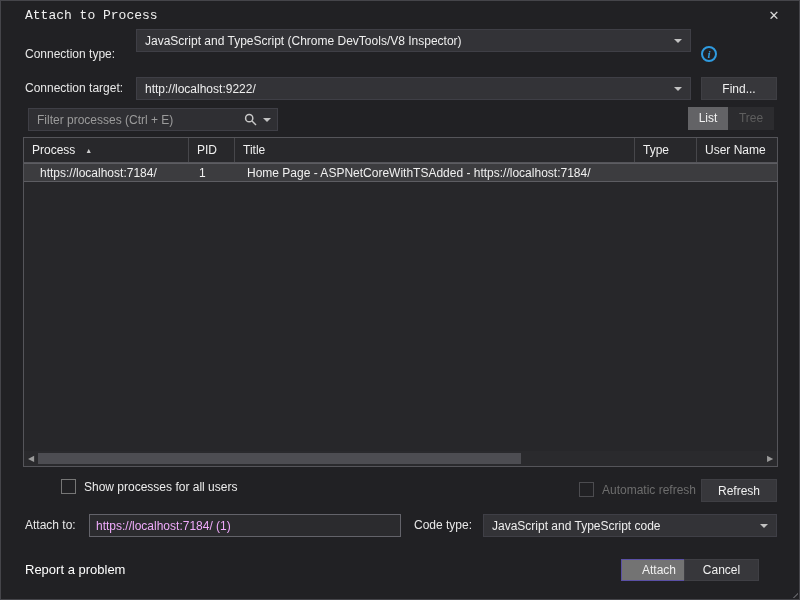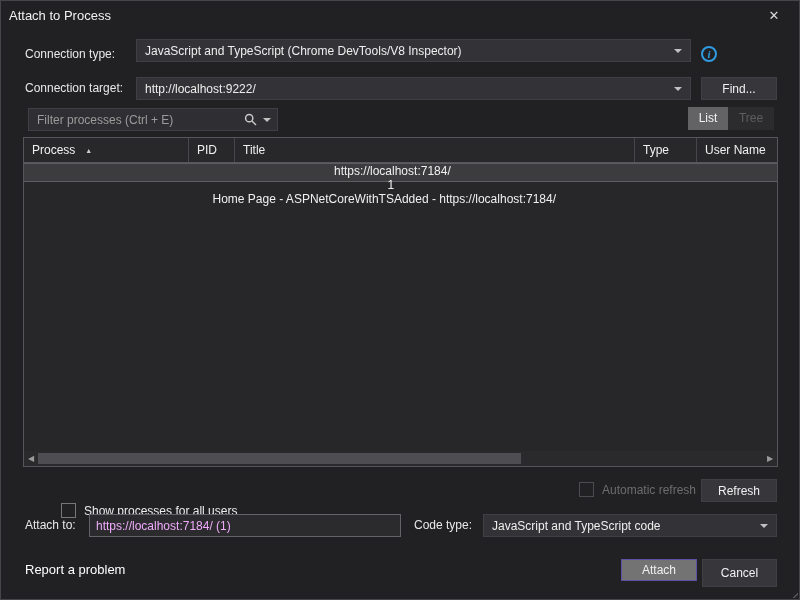--- a/index.html
+++ b/index.html
@@ -10,21 +10,21 @@
     color: #ececec;
     background: #212124;
     position: relative;
     overflow: hidden;
     border: 1px solid #45454a;
   }
   .abs { position: absolute; }
 
   
   .titlebar { left: 0; top: 0; width: 100%; height: 30px; }
-  .title { left: 8px; top: 0; height: 30px; line-height: 30px; font-size: 13px; color: #f0f0f0; }
+  .title { left: 24px; top: 0; height: 30px; line-height: 30px; font-size: 13px; color: #f0f0f0; font-family: Liberation Mono, monospace; }
   .close-btn { right: 8px; top: 0; width: 34px; height: 30px; text-align: center; line-height: 30px;
                color: #d8d8d8; font-size: 13px; cursor: default; }
 
   
   .field-label { left: 24px; height: 23px; line-height: 23px; color: #e8e8e8; }
   .combo {
     background: #333337; border: 1px solid #3f3f46; height: 23px;
     display: flex; align-items: center; padding: 0 8px; color: #eeeeee;
   }
   .combo .value { flex: 1; white-space: nowrap; overflow: hidden; }
@@ -78,21 +78,21 @@
   .col-pid     { width: 46px;  flex: none; }
   .col-title   { width: 400px; flex: none; }
   .col-type    { width: 62px;  flex: none; }
   .col-user    { flex: 1; }
   .sort-arrow { font-size: 7px; color: #cccccc; margin-left: 10px; }
 
   .tbody { flex: 1; position: relative; }
   .trow {
     display: flex; height: 19px; align-items: center;
     background: #3c3c3f; border-top: 1px solid #5d5d62; border-bottom: 1px solid #5d5d62;
-    color: #f0f0f0; white-space: nowrap; flex-direction: column;
+    color: #f0f0f0; white-space: nowrap;
   }
   .td { overflow: hidden; white-space: nowrap; }
   .td.col-process { padding-left: 16px; }
   .td.col-pid { padding-left: 10px; }
   .td.col-title { padding-left: 12px; }
 
   
   .hscroll { height: 15px; flex: none; position: relative; background: #2a2a2d; }
   .hs-arrow { position: absolute; top: 0; width: 14px; height: 15px; color: #9a9a9a; font-size: 8px;
               display: flex; align-items: center; justify-content: center; }
@@ -122,21 +122,21 @@
 </style>
 </head>
 <body>
 
 <div class="abs titlebar">
   <div class="abs title">Attach to Process</div>
   <div class="abs close-btn">✕</div>
 </div>
 
 <div class="abs field-label" style="top:42px;">Connection type:</div>
-<div class="abs combo" style="left:135px; top:38px; width:555px;">
+<div class="abs combo" style="left:135px; top:28px; width:555px;">
   <span class="value">JavaScript and TypeScript (Chrome DevTools/V8 Inspector)</span>
   <span class="caret"></span>
 </div>
 <div class="abs info-icon" style="left:700px; top:45px;">i</div>
 
 <div class="abs field-label" style="top:76px;">Connection target:</div>
 <div class="abs combo" style="left:135px; top:76px; width:555px;">
   <span class="value">http://localhost:9222/</span>
   <span class="caret"></span>
 </div>
@@ -176,21 +176,21 @@
       <div class="td col-user"></div>
     </div>
   </div>
   <div class="hscroll">
     <div class="hs-arrow hs-left">◀</div>
     <div class="hs-thumb"></div>
     <div class="hs-arrow hs-right">▶</div>
   </div>
 </div>
 
-<div class="abs chk-row" style="left:24px; top:502px;padding-left:36px;">
+<div class="abs chk-row" style="left:24px; top:478px;padding-left:36px;">
   <span class="checkbox"></span>
   <span>Show processes for all users</span>
 </div>
 
 <div class="abs chk-row" style="left:578px; top:481px;">
   <span class="checkbox disabled"></span>
   <span class="dim">Automatic refresh</span>
 </div>
 <button class="btn abs" style="left:700px; top:478px; width:76px;">Refresh</button>
 
@@ -199,15 +199,15 @@
   <span>https://localhost:7184/ (1)</span>
 </div>
 <div class="abs field-label" style="left:413px; top:513px;">Code type:</div>
 <div class="abs combo" style="left:482px; top:513px; width:294px;">
   <span class="value">JavaScript and TypeScript code</span>
   <span class="caret"></span>
 </div>
 
 <div class="abs link" style="left:24px; top:561px; font-size:13px;">Report a problem</div>
 <button class="btn primary abs" style="left:620px; top:558px; width:76px; height:22px;">Attach</button>
-<button class="btn abs" style="left:701px; top:558px; width:75px; height:28px;">Cancel</button>
+<button class="btn abs" style="left:683px; top:558px; width:75px; height:22px;">Cancel</button>
 
 <div class="abs resize-grip"></div>
 
 </body></html>

